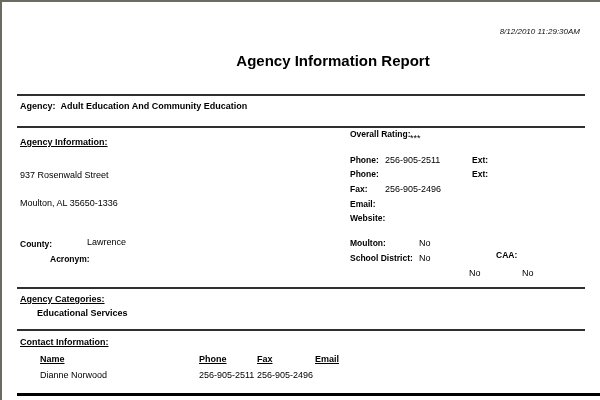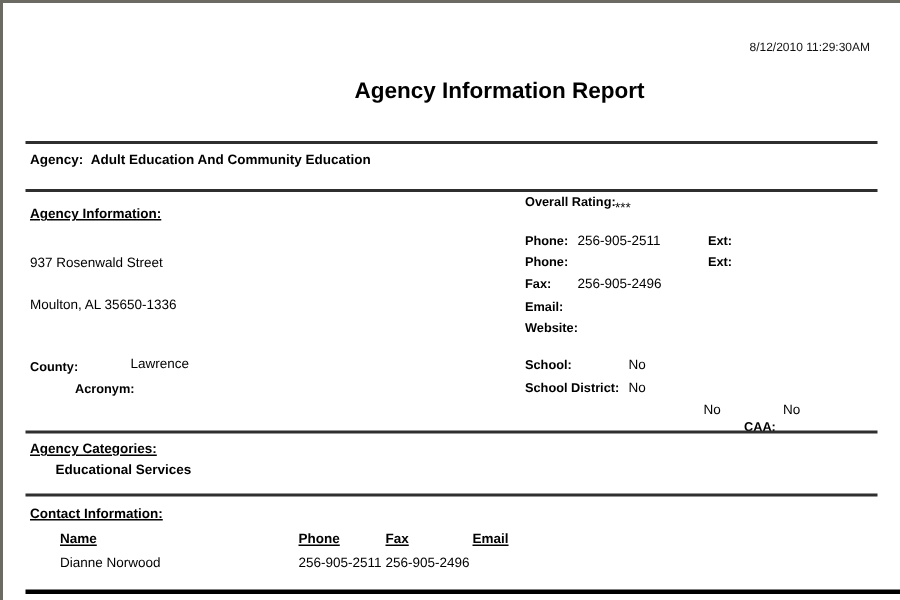--- a/index.html
+++ b/index.html
@@ -8,21 +8,21 @@
     width:600px;height:400px;
     background:#ffffff;
     border-top:2px solid #6b6b64;
     border-left:2px solid #6b6b64;
     box-sizing:border-box;
     font-family:"Liberation Sans","DejaVu Sans",sans-serif;
     color:#000;
     overflow:hidden;
   }
   .abs{position:absolute;white-space:nowrap;}
-  .ts{font-size:8px;color:#111;}
+  .ts{font-size:8px;color:#111;font-style:italic;}
   .title{font-size:15px;font-weight:bold;text-align:center;width:100%;left:0;}
   .rule{position:absolute;left:15px;width:568px;height:2px;background:#2f2f2f;}
   .rule-bottom{position:absolute;left:15px;width:585px;height:3px;background:#000;}
   .b{font-weight:bold;}
   .body9{font-size:9px;}
   .body85{font-size:8.5px;}
   .sect{font-size:9px;font-weight:bold;text-decoration:underline;}
   .colhead{font-size:9px;font-weight:bold;text-decoration:underline;}
 </style>
 </head>
@@ -66,28 +66,28 @@
 
   <div class="abs body85 b" style="top:182px;left:348px;">Fax:</div>
   <div class="abs body9" style="top:182px;left:383px;">256-905-2496</div>
 
   <div class="abs body85 b" style="top:197px;left:348px;">Email:</div>
   <div class="abs body9" style="top:197px;left:383px;"></div>
 
   <div class="abs body85 b" style="top:211px;left:348px;">Website:</div>
   <div class="abs body9" style="top:211px;left:390px;"></div>
 
-  <div class="abs body85 b" style="top:236px;left:348px;">School:</div>
+  <div class="abs body85 b" style="top:236px;left:348px;">Moulton:</div>
   <div class="abs body9" style="top:236px;left:417px;">No</div>
 
   <div class="abs body85 b" style="top:251px;left:348px;">School District:</div>
   <div class="abs body9" style="top:251px;left:417px;">No</div>
 
   <div class="abs body9" style="top:266px;left:467px;">No</div>
-  <div class="abs body85 b" style="top:277px;left:494px;">CAA:</div>
+  <div class="abs body85 b" style="top:248px;left:494px;">CAA:</div>
   <div class="abs body9" style="top:266px;left:520px;">No</div>
 
   <div class="rule" style="top:285px;"></div>
 
   <div class="abs sect" style="top:292px;left:18px;">Agency Categories:</div>
   <div class="abs body9" style="top:306px;left:35px;font-weight:bold;">Educational Services</div>
 
   <div class="rule" style="top:327px;"></div>
 
   <div class="abs sect" style="top:335px;left:18px;">Contact Information:</div>

